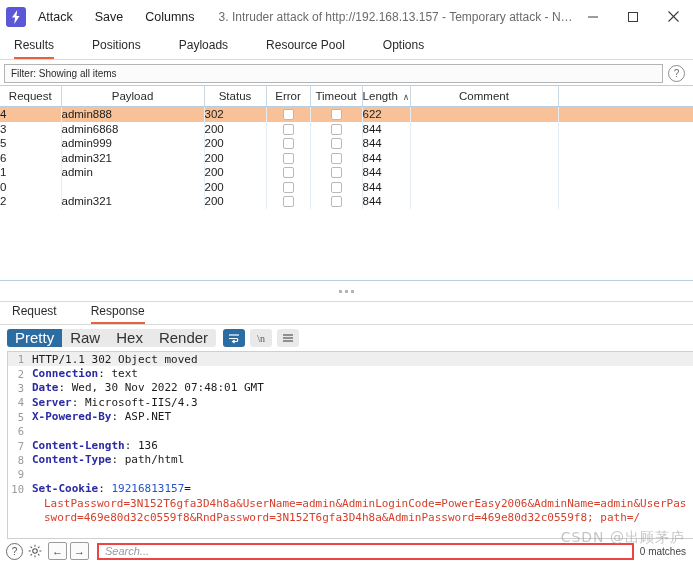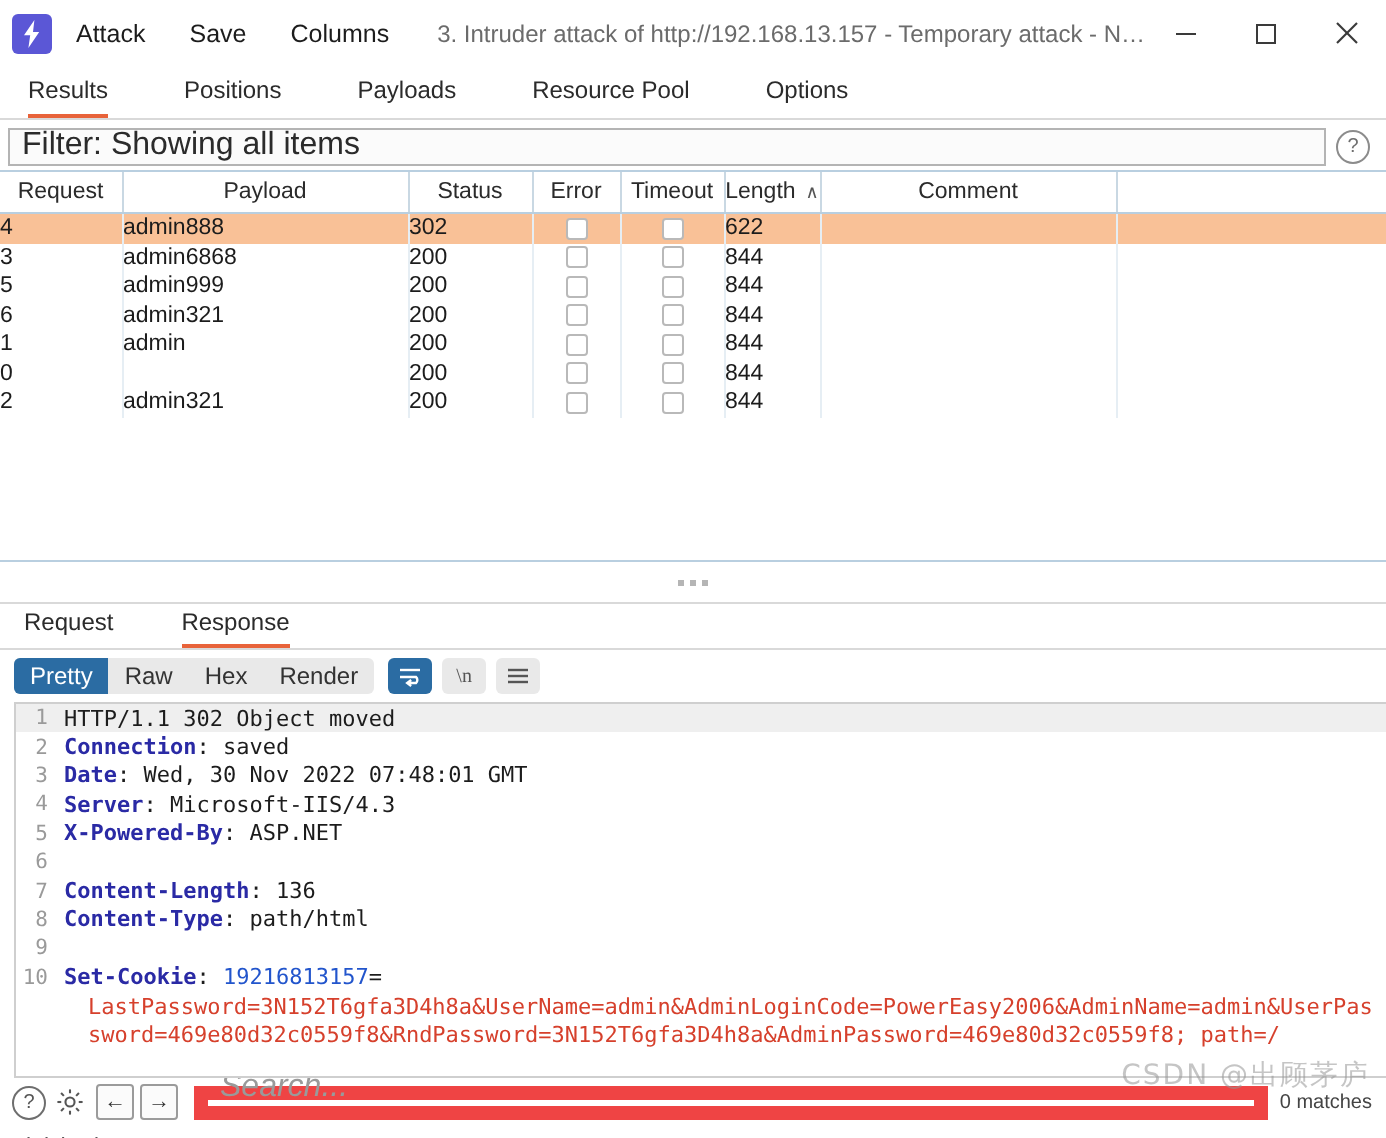--- a/index.html
+++ b/index.html
@@ -105,21 +105,21 @@
   }
   .filterbar {
     flex: 1 1 auto;
     height: 19px;
     border: 1px solid #b4b4b4;
     background: #fbfbfb;
     display: flex;
     align-items: center;
     padding-left: 6px;
     box-sizing: border-box;
-    font-size: 16px;
+    font-size: 10px;
     color: #2b2b2b;
   }
   .help-circle {
     width: 15px;
     height: 15px;
     border-radius: 50%;
     border: 1.2px solid #8c8c8c;
     color: #6e6e6e;
     font-size: 10px;
     display: flex;
@@ -238,21 +238,21 @@
   .seg {
     display: flex;
     align-items: center;
     background: #e9e9e9;
     border-radius: 3px;
     height: 18px;
     overflow: hidden;
     margin-right: 7px;
   }
   .seg .item {
-    font-size: 12px;
+    font-size: 15px;
     color: #333;
     padding: 0 8px;
     line-height: 18px;
     height: 18px;
     cursor: default;
   }
   .seg .item.active {
     background: #2b6ca3;
     color: #ffffff;
   }
@@ -336,28 +336,28 @@
     border: 1px solid #9b9b9b;
     border-radius: 2px;
     background: #fbfbfb;
     display: flex; align-items: center; justify-content: center;
     margin-right: 3px; color: #333; font-size: 11px;
     flex: 0 0 auto;
   }
   .searchinput {
     flex: 1 1 auto;
     height: 17px;
-    border: 7px solid #ef4444;
+    border: 2px solid #ef4444;
     background: #ffffff;
     margin: 0 6px 0 5px;
     display: flex;
-    align-items: flex-end;
+    align-items: flex-start;
     padding-left: 6px;
     box-sizing: border-box;
-    font-size: 16px;
+    font-size: 11px;
     font-style: italic;
     color: #9a9a9a;
   }
   .matches {
     font-size: 10px;
     color: #444;
     padding-right: 7px;
     white-space: nowrap;
     flex: 0 0 auto;
   }
@@ -586,21 +586,21 @@
   </div>
 </div>
 
 <div class="editor">
   <div class="eline hl">
     <span class="gutter">1</span>
     <span class="etext"><span class="k-plain">HTTP/1.1 302 Object moved</span></span>
   </div>
   <div class="eline">
     <span class="gutter">2</span>
-    <span class="etext"><span class="k-hdr">Connection</span><span class="k-plain">: saved</span></span>
+    <span class="etext"><span class="k-hdr">Connection</span><span class="k-plain">: text</span></span>
   </div>
   <div class="eline">
     <span class="gutter">3</span>
     <span class="etext"><span class="k-hdr">Date</span><span class="k-plain">: Wed, 30 Nov 2022 07:48:01 GMT</span></span>
   </div>
   <div class="eline">
     <span class="gutter">4</span>
     <span class="etext"><span class="k-hdr">Server</span><span class="k-plain">: Microsoft-IIS/4.3</span></span>
   </div>
   <div class="eline">

